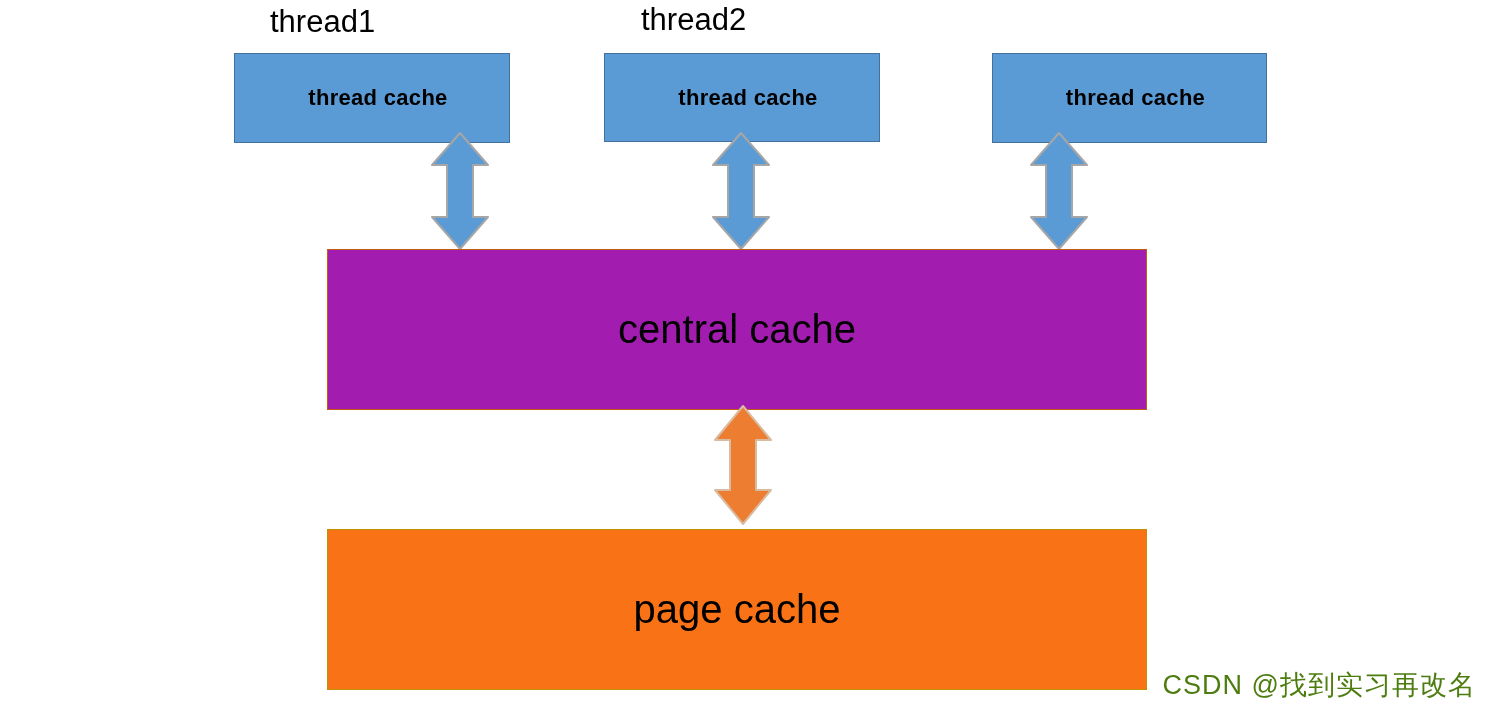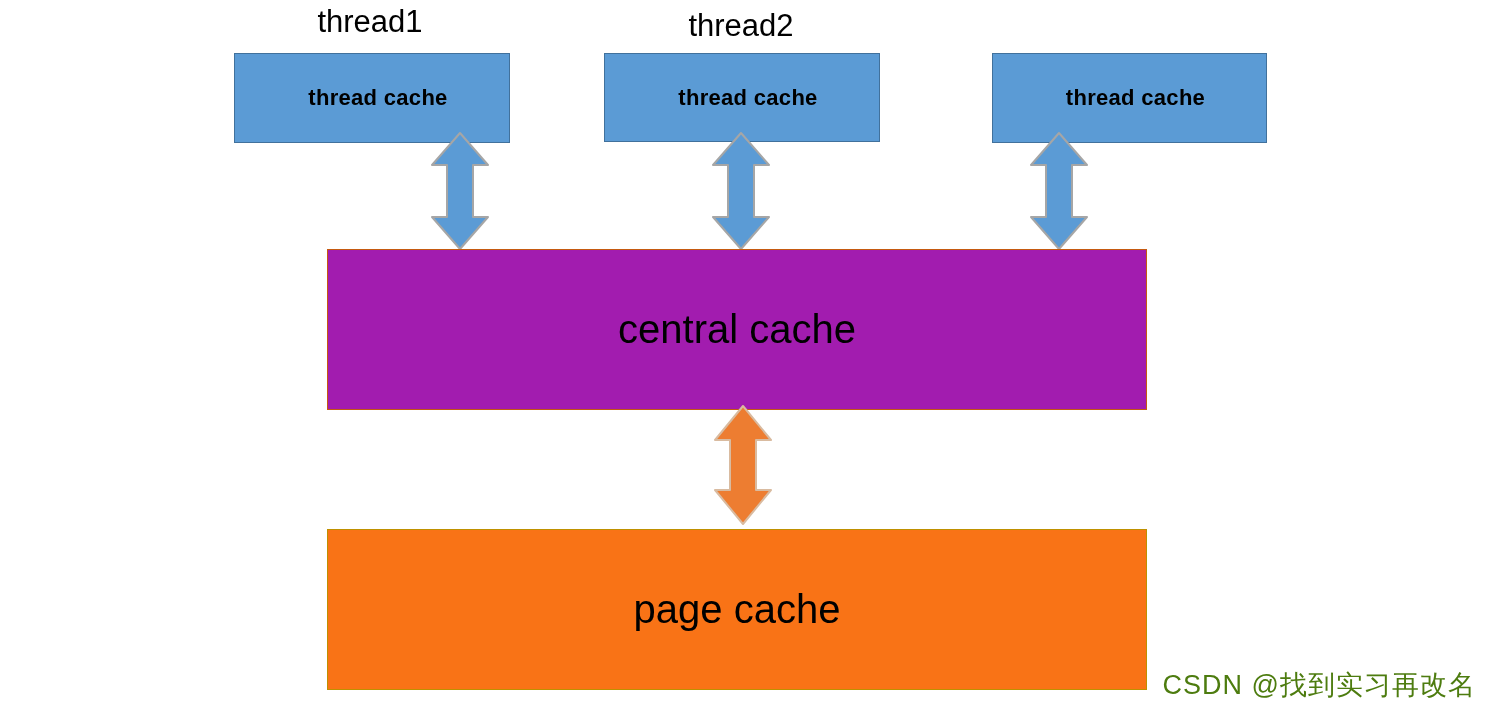--- a/index.html
+++ b/index.html
@@ -15,21 +15,21 @@
   }
   #stage {
     position: relative;
     width: 1490px;
     height: 710px;
   }
 
   
   .thread-label {
     position: absolute;
-    text-align: center;
+    text-align: left;
     font-size: 31px;
     line-height: 40px;
     color: #000000;
     font-weight: 400;
     white-space: nowrap;
   }
 
   
   .box {
     position: absolute;
@@ -76,21 +76,21 @@
     white-space: nowrap;
     letter-spacing: 1px;
   }
 </style>
 </head>
 <body>
 
 <div id="stage">
 
   <div class="thread-label" style="left:270px; top:2px; width:200px;">thread1</div>
-  <div class="thread-label" style="left:641px; top:6px; width:200px;">thread2</div>
+  <div class="thread-label" style="left:641px; top:0; width:200px;">thread2</div>
 
   <div class="box thread-box" style="left:234px; top:53px; width:276px; height:90px;">
     <span>thread cache</span>
   </div>
   <div class="box thread-box" style="left:604px; top:53px; width:276px; height:89px;">
     <span>thread cache</span>
   </div>
   <div class="box thread-box" style="left:992px; top:53px; width:275px; height:90px;">
     <span>thread cache</span>
   </div>

